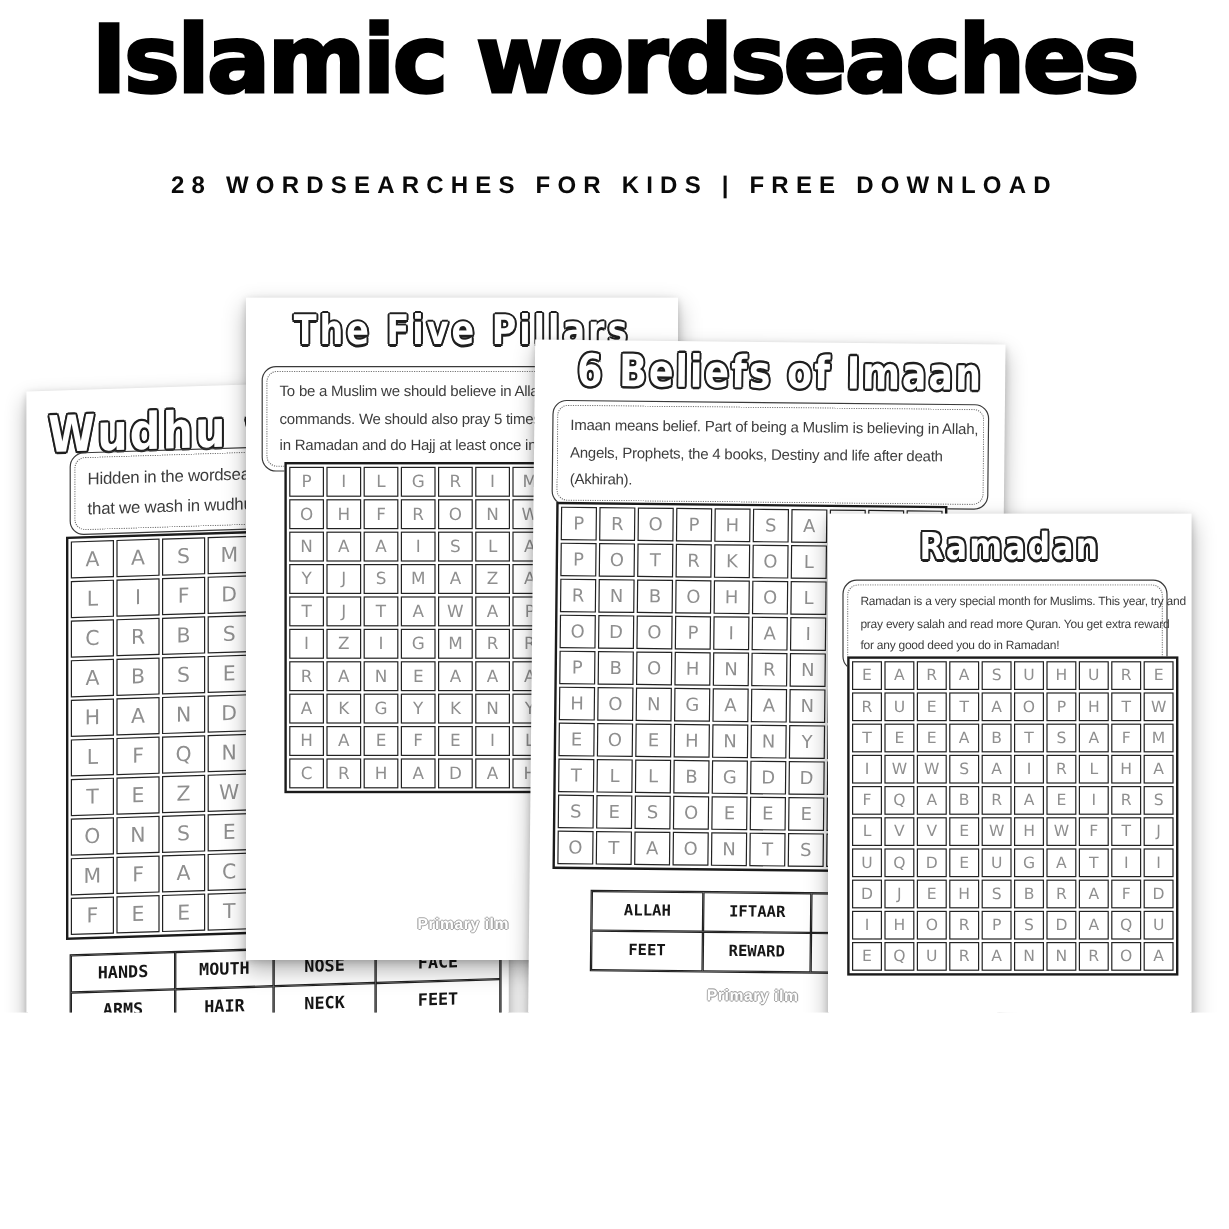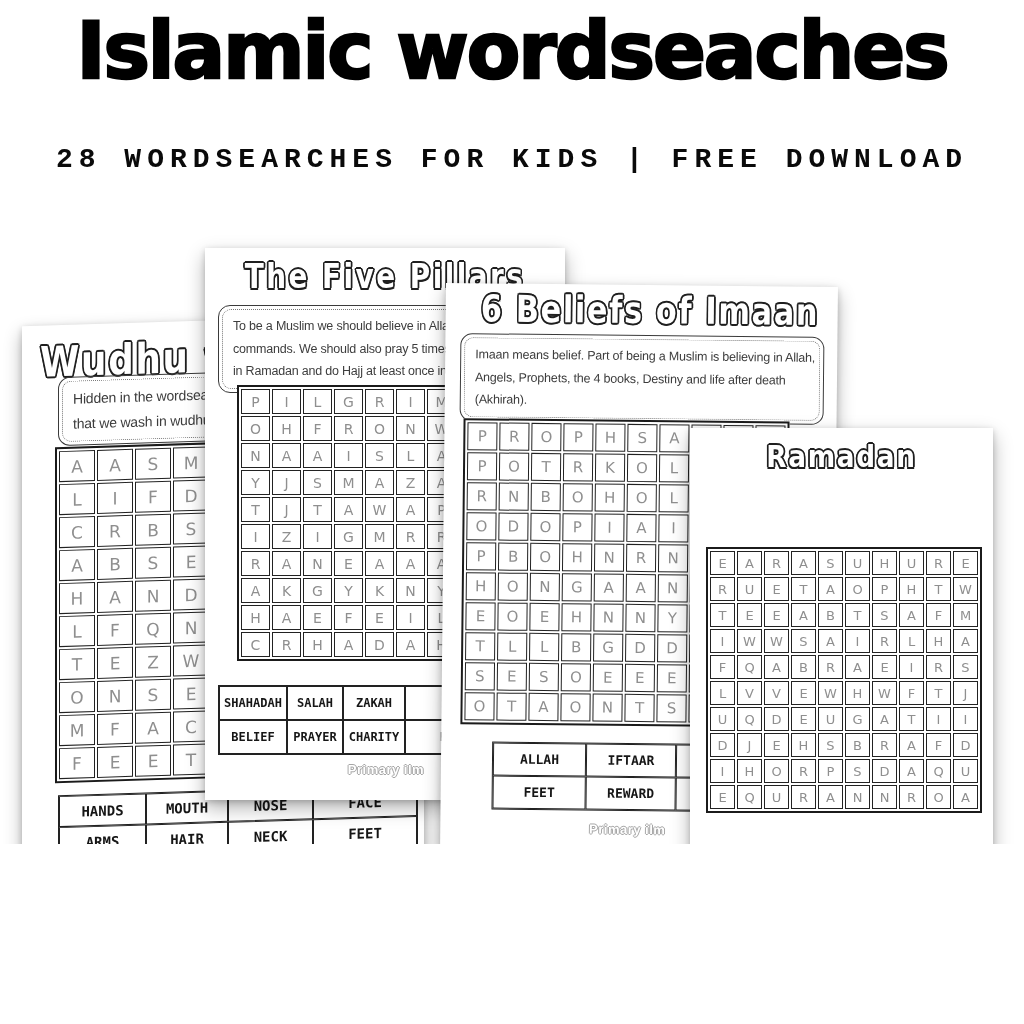--- a/index.html
+++ b/index.html
@@ -4,21 +4,21 @@
 <style>
   html,body{margin:0;padding:0;background:#fff;}
   .canvas{position:relative;width:1024px;height:844px;background:#ffffff;overflow:hidden;
           font-family:"Liberation Sans",sans-serif;}
 
   
   .main-title{position:absolute;top:6px;left:0;width:100%;margin:0;text-align:center;
     font-family:"DejaVu Sans",sans-serif;font-weight:bold;font-size:78px;letter-spacing:-2px;
     color:#000;-webkit-text-stroke:2.5px #000;}
   .subtitle{position:absolute;top:144px;left:0;width:100%;text-align:center;
-    font-family:Liberation Mono, monospace;font-weight:bold;font-size:28px;letter-spacing:6px;color:#0a0a0a;}
+    font-family:Liberation Sans, sans-serif;font-weight:bold;font-size:20px;letter-spacing:6px;color:#0a0a0a;}
 
   
   .sheet{position:absolute;background:#fff;overflow:hidden;
     box-shadow:0 8px 18px rgba(0,0,0,.30),0 2px 6px rgba(0,0,0,.18);}
   .bubble{color:#fff;font-family:"DejaVu Sans",sans-serif;font-weight:bold;white-space:nowrap;
     text-shadow:-2px 0 0 #1f1f1f,2px 0 0 #1f1f1f,0 -2px 0 #1f1f1f,0 2px 0 #1f1f1f,
       -1.5px -1.5px 0 #1f1f1f,1.5px -1.5px 0 #1f1f1f,-1.5px 1.5px 0 #1f1f1f,1.5px 1.5px 0 #1f1f1f;}
   .sheet-title{position:absolute;}
   .intro{position:absolute;border:1.5px solid #3a3a3a;border-radius:12px;padding:3px;}
   .intro-inner{border:1px dotted #777;border-radius:9px;padding:5px 10px;}
@@ -256,30 +256,20 @@
         <div class="cell"></div>
         <div class="cell">C</div>
         <div class="cell">R</div>
         <div class="cell">H</div>
         <div class="cell">A</div>
         <div class="cell">D</div>
         <div class="cell">A</div>
         <div class="cell">H</div>
         <div class="cell"></div>
       </div>
-    <div class="word-grid">
-        <div class="wcell">SHAHADAH</div>
-        <div class="wcell">SALAH</div>
-        <div class="wcell">ZAKAH</div>
-        <div class="wcell">S</div>
-        <div class="wcell">BELIEF</div>
-        <div class="wcell">PRAYER</div>
-        <div class="wcell">CHARITY</div>
-        <div class="wcell">FA</div>
-      </div>
     <div class="watermark">Primary ilm</div>
   </section>
 
   <section class="sheet sheet-beliefs">
     <div class="sheet-title bubble">6 Beliefs of Imaan</div>
     <div class="intro">
       <div class="intro-inner">
           <div class="intro-line">Imaan means belief. Part of being a Muslim is believing in  Allah,</div>
           <div class="intro-line">Angels, Prophets, the 4 books, Destiny and life after  death</div>
           <div class="intro-line">(Akhirah).</div>
@@ -393,20 +383,27 @@
         <div class="wcell"></div>
         <div class="wcell">FEET</div>
         <div class="wcell">REWARD</div>
         <div class="wcell"></div>
       </div>
     <div class="watermark">Primary ilm</div>
   </section>
 
   <section class="sheet sheet-ramadan">
     <div class="sheet-title bubble">Ramadan</div>
+    <div class="intro">
+      <div class="intro-inner">
+          <div class="intro-line">Ramadan is a very special month for Muslims. This year, try  and</div>
+          <div class="intro-line">pray every salah and read more Quran. You get extra reward</div>
+          <div class="intro-line">for any good deed you do in Ramadan!</div>
+        </div>
+    </div>
     <div class="letter-grid">
         <div class="cell">E</div>
         <div class="cell">A</div>
         <div class="cell">R</div>
         <div class="cell">A</div>
         <div class="cell">S</div>
         <div class="cell">U</div>
         <div class="cell">H</div>
         <div class="cell">U</div>
         <div class="cell">R</div>

